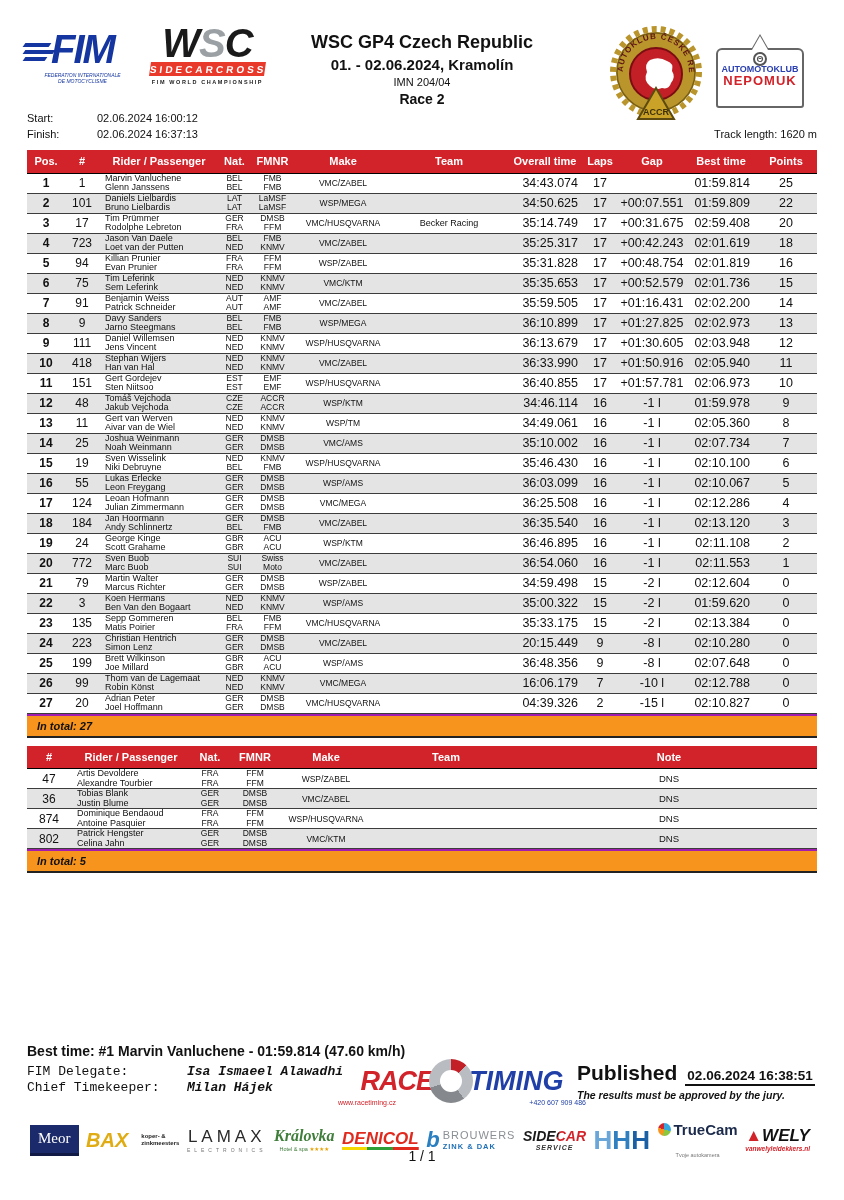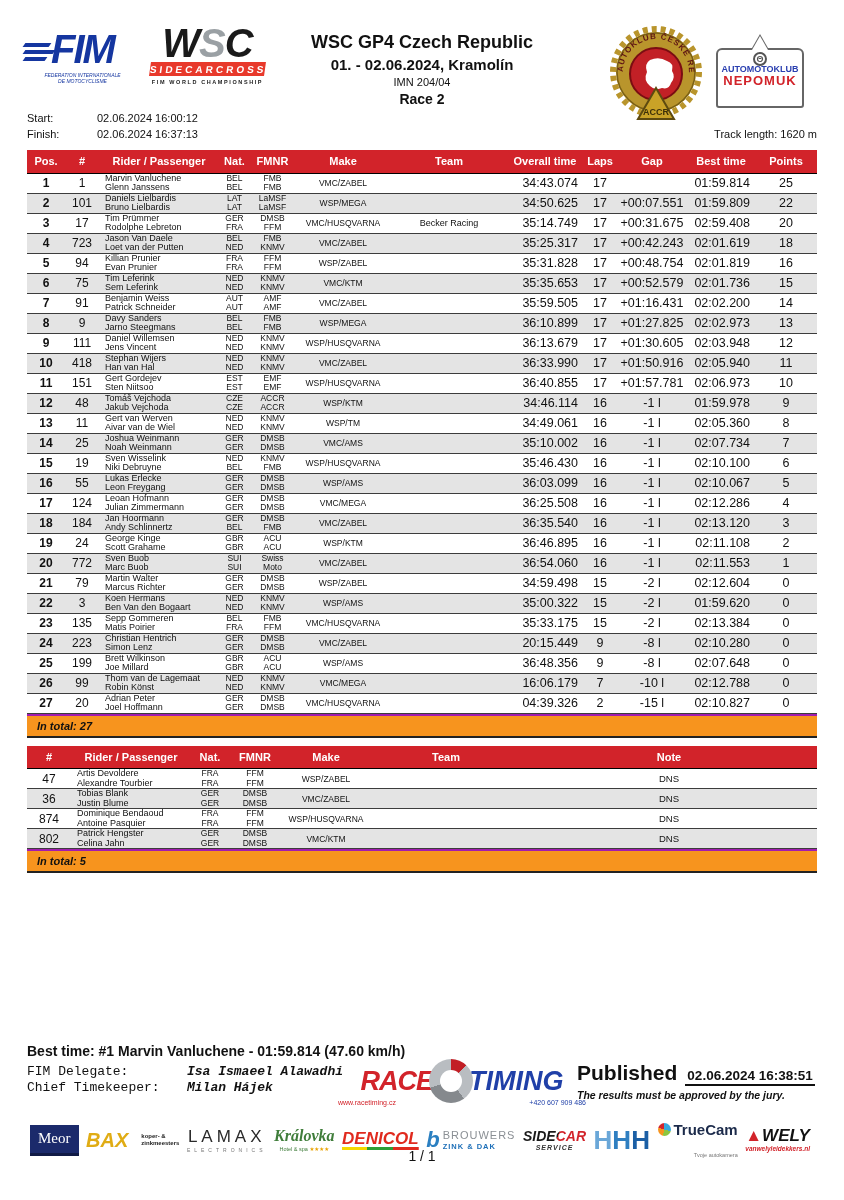--- a/index.html
+++ b/index.html
@@ -103,21 +103,21 @@
     padding-bottom:3px; background:linear-gradient(90deg,#f5d800 0 33%, #2e9e36 33% 66%, #e02a1e 66% 100%) bottom/100% 3px no-repeat; }
   .sp-brouwers { display:flex; align-items:center; gap:3px; }
   .br-b { color:#2a7fc1; font-size:22px; font-weight:bold; font-style:italic; }
   .br-txt { text-align:left; }
   .br-1 { font-size:11px; color:#8a8f94; letter-spacing:1px; }
   .br-2 { font-size:7.5px; color:#1d6fb8; font-weight:bold; letter-spacing:1px; margin-top:2px; }
   .sp-sidecar .sc1 { font-size:14px; font-weight:bold; font-style:italic; color:#1a1a1a; background:linear-gradient(110deg,#1a1a1a 55%, #d2232a 55%); -webkit-background-clip:text; background-clip:text; color:transparent; }
   .sp-sidecar .sc2 { font-size:7px; font-weight:bold; font-style:italic; color:#333; margin-top:1px; letter-spacing:1px; }
   .sp-hhh span { font-size:26px; font-weight:bold; }
   .hh1 { color:#6aa7d8; } .hh2 { color:#2f7fc1; } .hh3 { color:#1b5fa5; }
-  .sp-truecam { display:flex; align-items:flex-end; gap:16px; flex-direction:column; }
+  .sp-truecam { display:flex; align-items:center; gap:16px; flex-direction:column; }
   .tc-line { display:flex; align-items:center; gap:3px; }
   .tc-icon { width:13px; height:13px; border-radius:50%; background:conic-gradient(#37a8dd 0 30%, #8dc63f 30% 55%, #f7941e 55% 80%, #d2232a 80% 100%); }
   .tc-word { font-size:15px; font-weight:bold; color:#1b2a4a; }
   .tc-sub { font-size:5.5px; color:#777; }
   .sp-wely .wl { font-size:17px; font-weight:bold; font-style:italic; color:#111; }
   .sp-wely .wl .vmark { color:#d2232a; }
   .sp-wely .wls { font-size:6.5px; font-weight:bold; color:#d2232a; font-style:italic; margin-top:2px; }
   .pageno { position:absolute; left:0; right:0; top:1148px; text-align:center; font-size:14px; }
 </style>
 </head>

